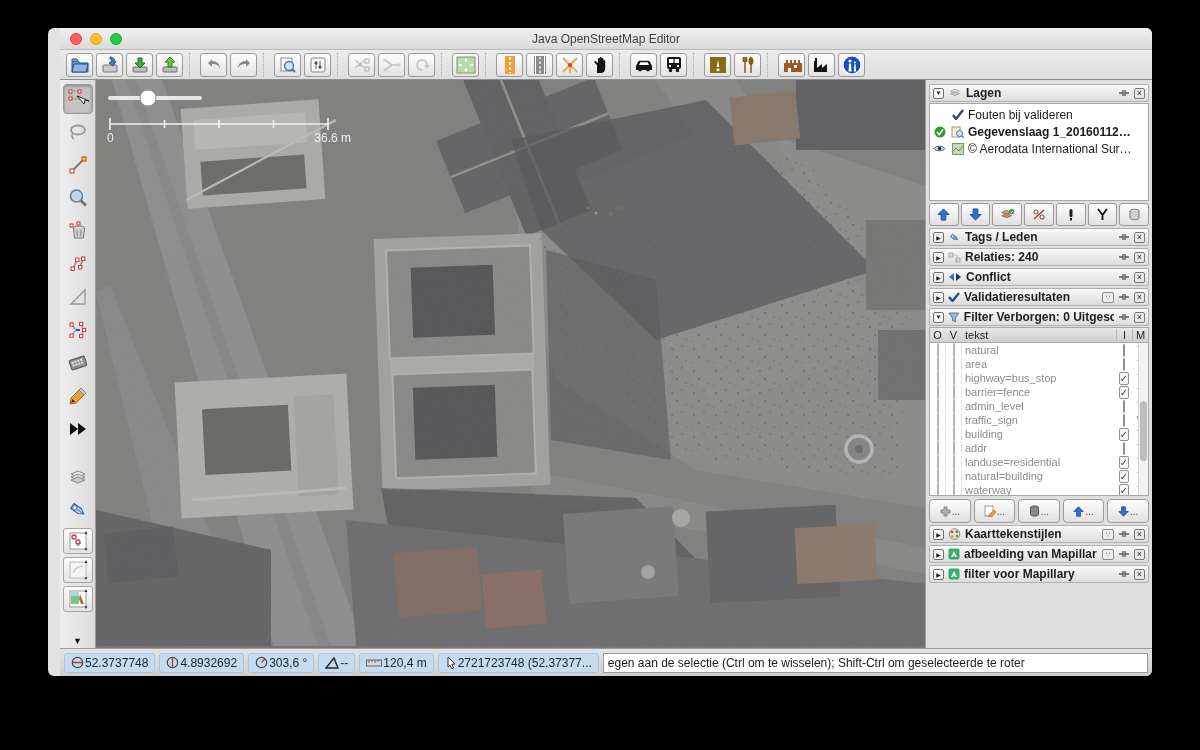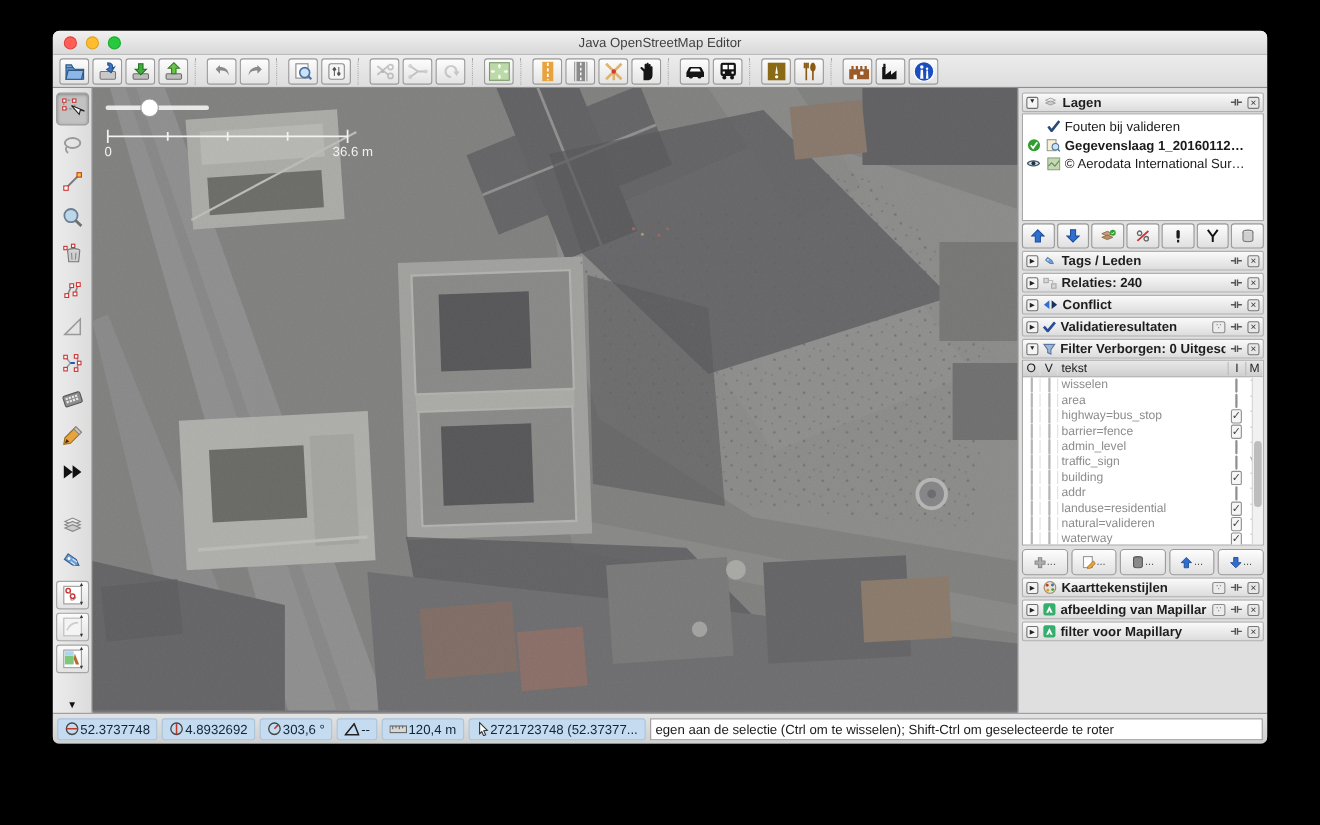--- a/index.html
+++ b/index.html
@@ -1,19 +1,19 @@
 <!DOCTYPE html>
 <html><head>
 <meta charset="utf-8">
 <style>
   html,body{margin:0;padding:0;width:1200px;height:750px;background:#000;overflow:hidden;
     font-family:"Liberation Sans",sans-serif;-webkit-font-smoothing:antialiased;}
   *{box-sizing:border-box;}
   .window{position:absolute;left:48px;top:28px;width:1104px;height:648px;background:#e2e2e2;
-    border-radius:6px;box-shadow:0 18px 50px rgba(0,0,0,.75);overflow:hidden;display:flex;flex-direction:column;}
+    border-radius:6px;box-shadow:0 18px 50px rgba(0,0,0,.75);overflow:hidden;display:flex;flex-direction:column;padding-left:12px;}
   
   .titlebar{height:22px;background:linear-gradient(#f0f0f0,#d9d9d9);border-bottom:1px solid #bcbcbc;
     position:relative;display:flex;align-items:center;flex:0 0 auto;}
   .lights{display:flex;gap:8px;margin-left:10px;}
   .light{width:12px;height:12px;border-radius:50%;}
   .light.red{background:#ff5f57;border:1px solid #e0443e;}
   .light.yellow{background:#febc2e;border:1px solid #dea123;}
   .light.green{background:#28c840;border:1px solid #1dad2b;}
   .wtitle{position:absolute;left:0;right:0;text-align:center;font-size:12px;color:#404040;}
   
@@ -706,21 +706,21 @@
         <div class="fhead">
           <span class="fc-o">O</span>
           <span class="fc-v">V</span>
           <span class="fc-t">tekst</span>
           <span class="fc-i">I</span>
           <span class="fc-m">M</span>
         </div>
         <div class="frow">
             <span class="fc-o"><span class="cbx"></span></span>
             <span class="fc-v"><span class="cbx"></span></span>
-            <span class="fc-t">wisselen</span>
+            <span class="fc-t">natural</span>
             <span class="fc-i"><span class="cbx on"></span></span>
             <span class="fc-m">T</span>
           </div>
         <div class="frow">
             <span class="fc-o"><span class="cbx"></span></span>
             <span class="fc-v"><span class="cbx"></span></span>
             <span class="fc-t">area</span>
             <span class="fc-i"><span class="cbx on"></span></span>
             <span class="fc-m">T</span>
           </div>
@@ -769,21 +769,21 @@
         <div class="frow">
             <span class="fc-o"><span class="cbx"></span></span>
             <span class="fc-v"><span class="cbx"></span></span>
             <span class="fc-t">landuse=residential</span>
             <span class="fc-i"><span class="cbx on">✓</span></span>
             <span class="fc-m">T</span>
           </div>
         <div class="frow">
             <span class="fc-o"><span class="cbx"></span></span>
             <span class="fc-v"><span class="cbx"></span></span>
-            <span class="fc-t">natural=valideren</span>
+            <span class="fc-t">natural=building</span>
             <span class="fc-i"><span class="cbx on">✓</span></span>
             <span class="fc-m">T</span>
           </div>
         <div class="frow">
             <span class="fc-o"><span class="cbx"></span></span>
             <span class="fc-v"><span class="cbx"></span></span>
             <span class="fc-t">waterway</span>
             <span class="fc-i"><span class="cbx on">✓</span></span>
             <span class="fc-m">T</span>
           </div>

